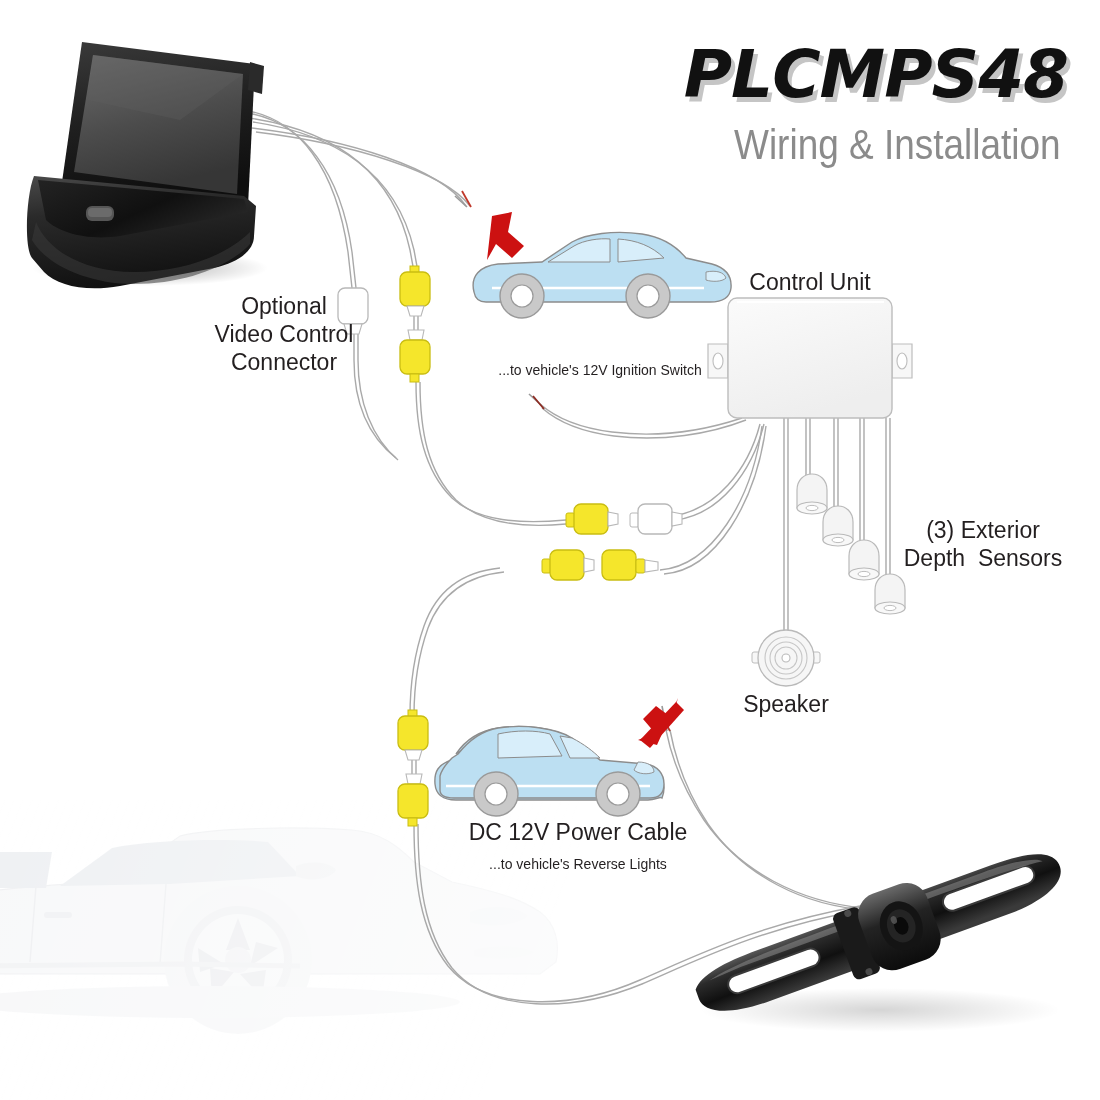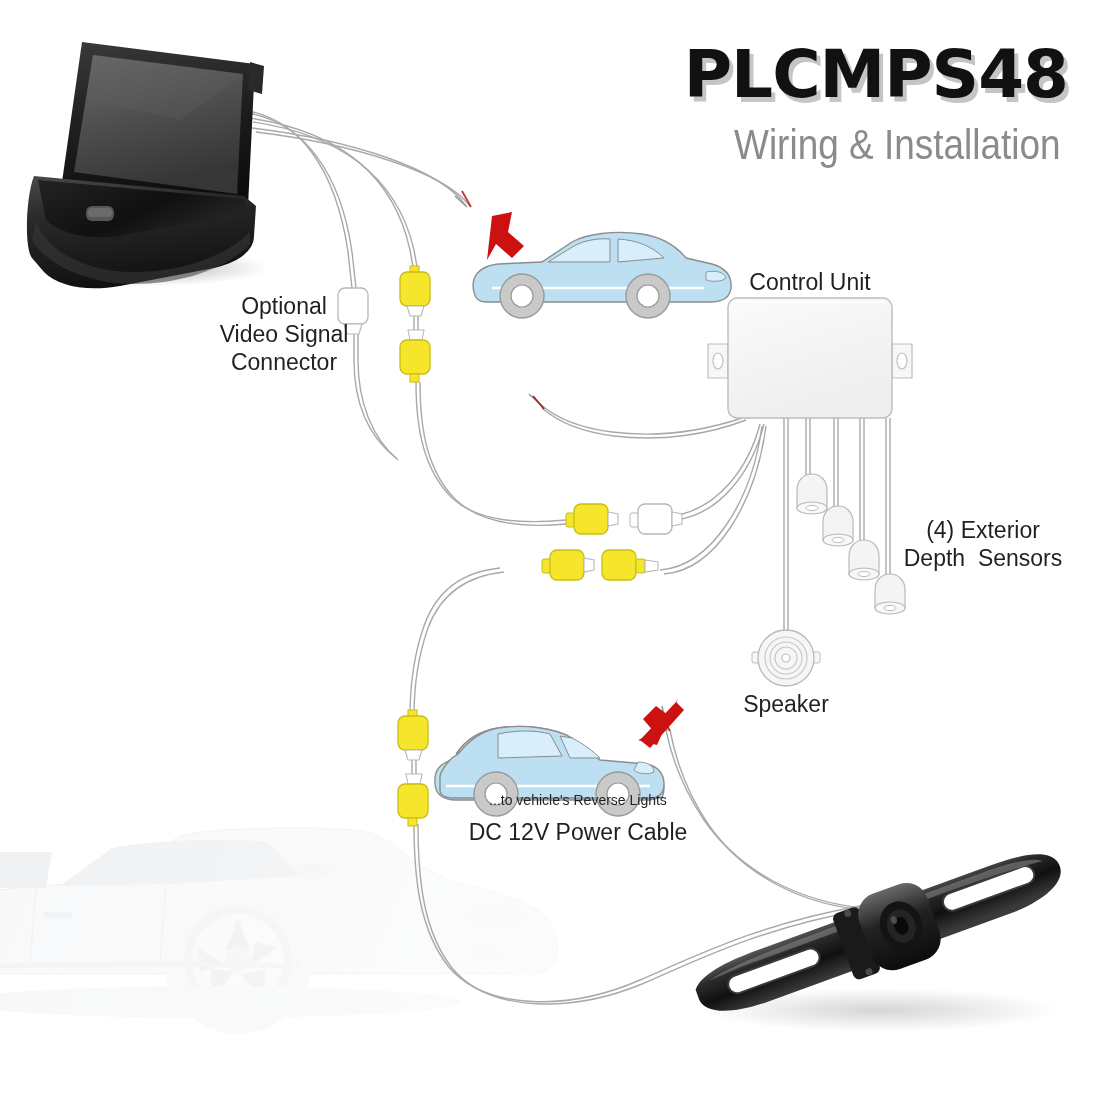--- a/index.html
+++ b/index.html
@@ -35,20 +35,21 @@
 
   #title-wrap {
     position: absolute;
     left: 560px;
     top: 42px;
     width: 520px;
     text-align: right;
   }
   #model-title {
     font-family: "DejaVu Sans", sans-serif;
+    font-style: italic;
     font-weight: bold;
     font-size: 66px;
     letter-spacing: -1px;
     color: #111111;
     text-shadow: 4px 5px 0 rgba(150,150,150,0.55);
     line-height: 1;
     margin: 0;
     padding-right: 12px;
   }
   #subtitle {
@@ -420,29 +421,30 @@
       </g>
     </g>
   </svg>
 
   <div id="title-wrap">
     <div id="model-title">PLCMPS48</div>
     <div id="subtitle">Wiring &amp; Installation</div>
   </div>
 
   <div class="lbl med" style="left:180px; top:292px; width:208px;">Optional
-Video Signal
+Video Control
 Connector</div>
 
 
+  <div class="lbl small" style="left:440px; top:362px; width:320px;">...to vehicle's 12V Ignition Switch</div>
 
   <div class="lbl med" style="left:700px; top:268px; width:220px;">Control Unit</div>
 
-  <div class="lbl med" style="left:888px; top:516px; width:190px;">(4) Exterior
+  <div class="lbl med" style="left:888px; top:516px; width:190px;">(3) Exterior
 Depth  Sensors</div>
 
   <div class="lbl med" style="left:706px; top:690px; width:160px;">Speaker</div>
 
   <div class="lbl big" style="left:428px; top:798px; width:300px;margin-top:20px;">DC 12V Power Cable</div>
 
-  <div class="lbl small" style="left:428px; top:792px; width:300px;">...to vehicle's Reverse Lights</div>
+  <div class="lbl small" style="left:428px; top:856px; width:300px;">...to vehicle's Reverse Lights</div>
 
 </div>
 
 </body></html>

